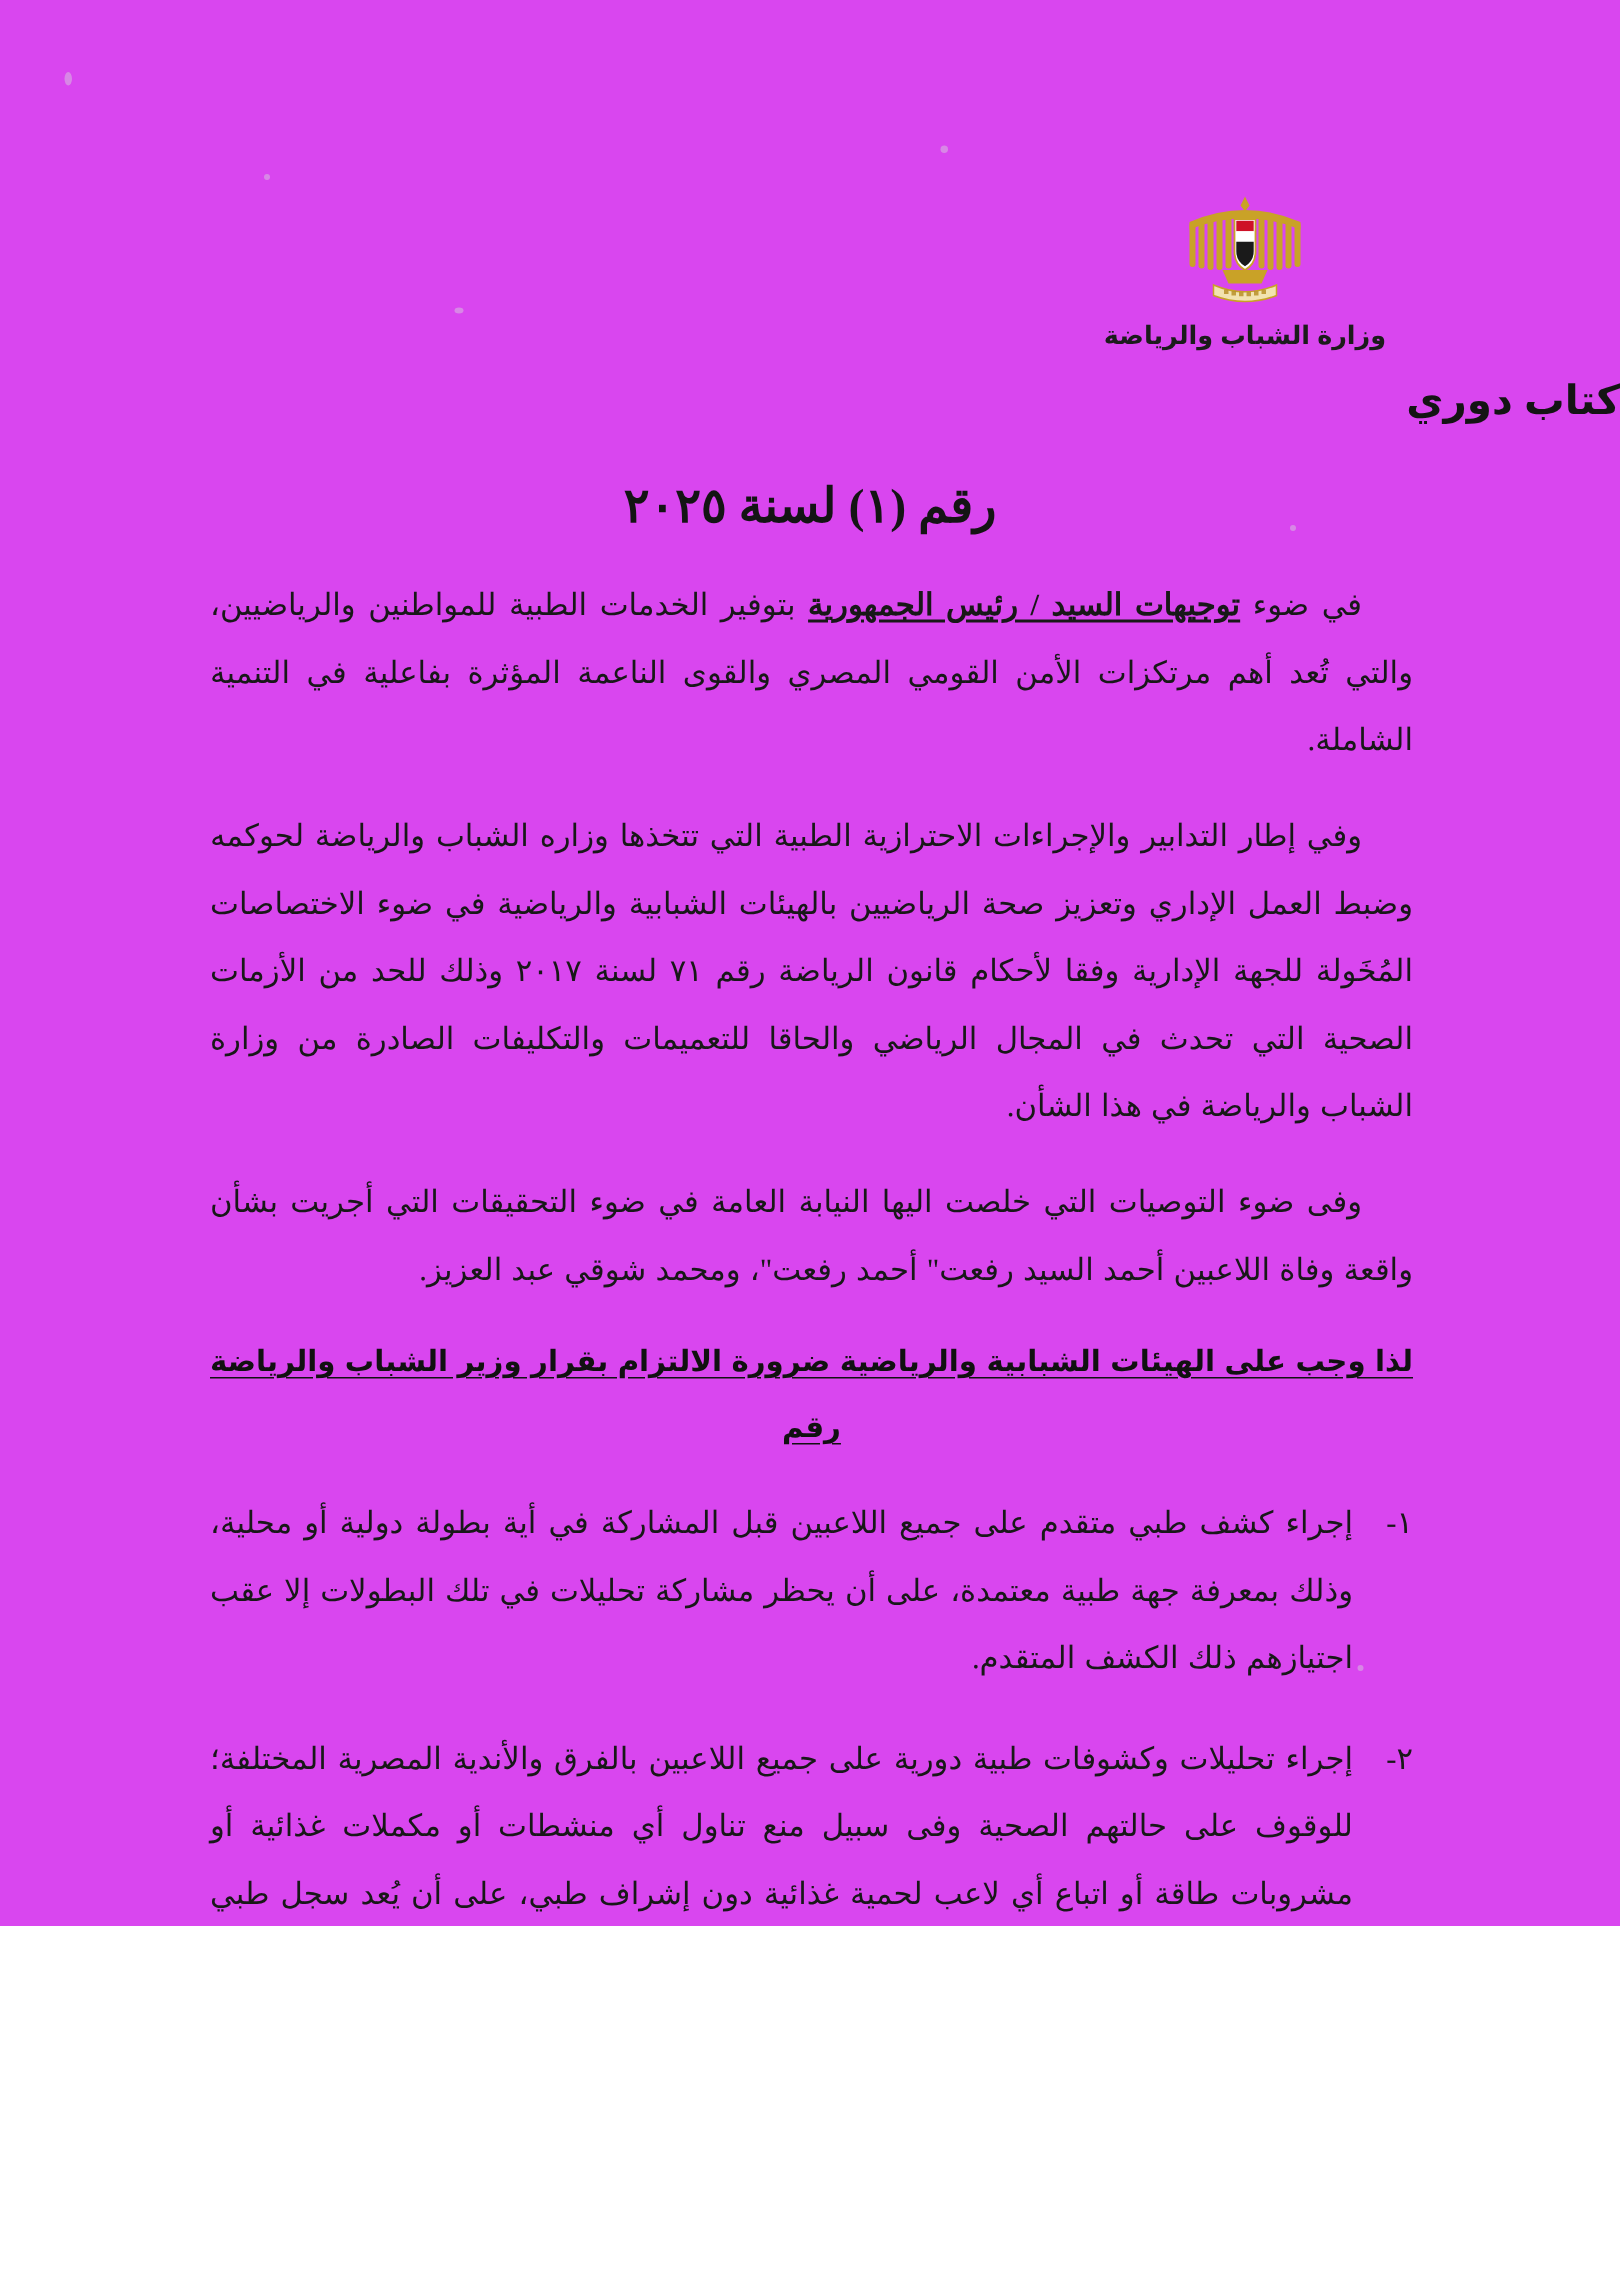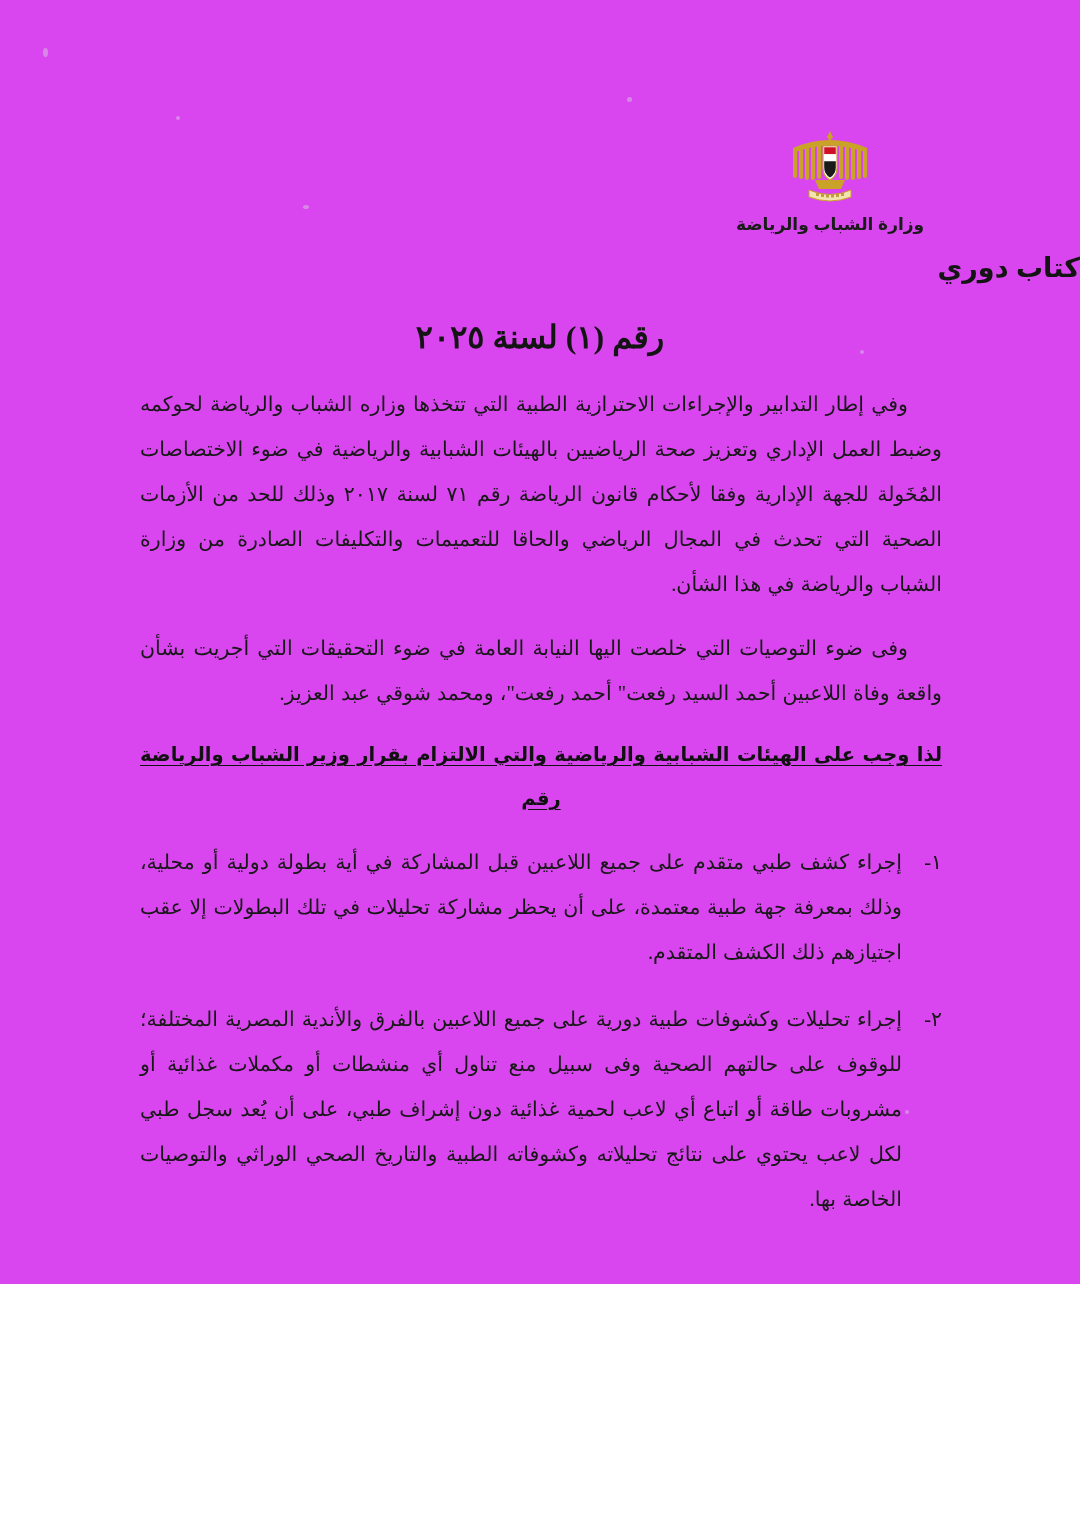--- a/index.html
+++ b/index.html
@@ -212,27 +212,28 @@
       </g>
     </svg>
     <div class="ministry-name">وزارة الشباب والرياضة</div>
   </div>
 
   <div class="doc-title">كتاب دوري</div>
   <div class="doc-number">رقم (١) لسنة ٢٠٢٥</div>
 
   <div class="body-wrap">
 
+    <p class="para"><span>في ضوء </span><span class="b-u">توجيهات السيد / رئيس الجمهورية</span><span> بتوفير الخدمات الطبية للمواطنين والرياضيين، والتي تُعد أهم مرتكزات الأمن القومي المصري والقوى الناعمة المؤثرة بفاعلية في التنمية الشاملة.</span></p>
 
     <p class="para">وفي إطار التدابير والإجراءات الاحترازية الطبية التي تتخذها وزاره الشباب والرياضة لحوكمه وضبط العمل الإداري وتعزيز صحة الرياضيين بالهيئات الشبابية والرياضية في ضوء الاختصاصات المُخَولة للجهة الإدارية وفقا لأحكام قانون الرياضة رقم ٧١ لسنة ٢٠١٧ وذلك للحد من الأزمات الصحية التي تحدث في المجال الرياضي والحاقا للتعميمات والتكليفات الصادرة من وزارة الشباب والرياضة في هذا الشأن.</p>
 
     <p class="para tight">وفى ضوء التوصيات التي خلصت اليها النيابة العامة في ضوء التحقيقات التي أجريت بشأن واقعة وفاة اللاعبين أحمد السيد رفعت" أحمد رفعت"، ومحمد شوقي عبد العزيز.</p>
 
     <div class="directive">
-      <span class="line">لذا وجب على الهيئات الشبابية والرياضية والتي الالتزام بقرار وزير الشباب والرياضة رقم</span>
+      <span class="line">لذا وجب على الهيئات الشبابية والرياضية ضرورة الالتزام بقرار وزير الشباب والرياضة رقم</span>
     </div>
 
     <ol class="items">
       <li>
         <span class="marker">١-</span>
         <span class="item-text">إجراء كشف طبي متقدم على جميع اللاعبين قبل المشاركة في أية بطولة دولية أو محلية، وذلك بمعرفة جهة طبية معتمدة، على أن يحظر مشاركة تحليلات في تلك البطولات إلا عقب اجتيازهم ذلك الكشف المتقدم.</span>
       </li>
       <li>
         <span class="marker">٢-</span>
         <span class="item-text">إجراء تحليلات وكشوفات طبية دورية على جميع اللاعبين بالفرق والأندية المصرية المختلفة؛ للوقوف على حالتهم الصحية وفى سبيل منع تناول أي منشطات أو مكملات غذائية أو مشروبات طاقة أو اتباع أي لاعب لحمية غذائية دون إشراف طبي، على أن يُعد سجل طبي لكل لاعب يحتوي على نتائج تحليلاته وكشوفاته الطبية والتاريخ الصحي الوراثي والتوصيات الخاصة بها.</span>

